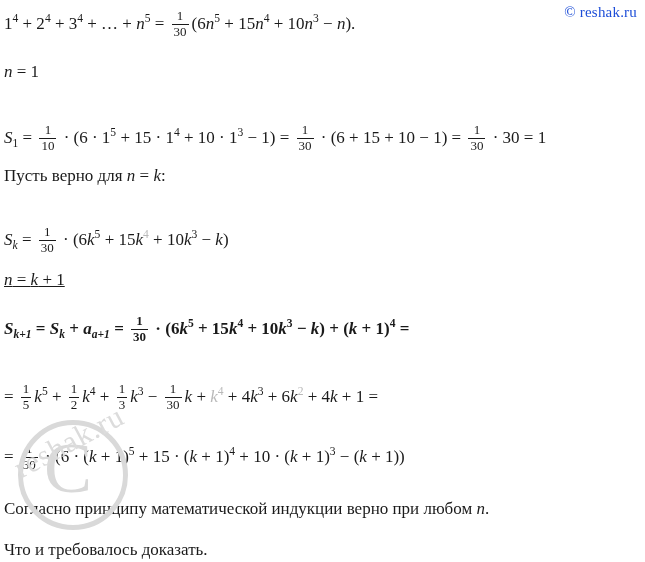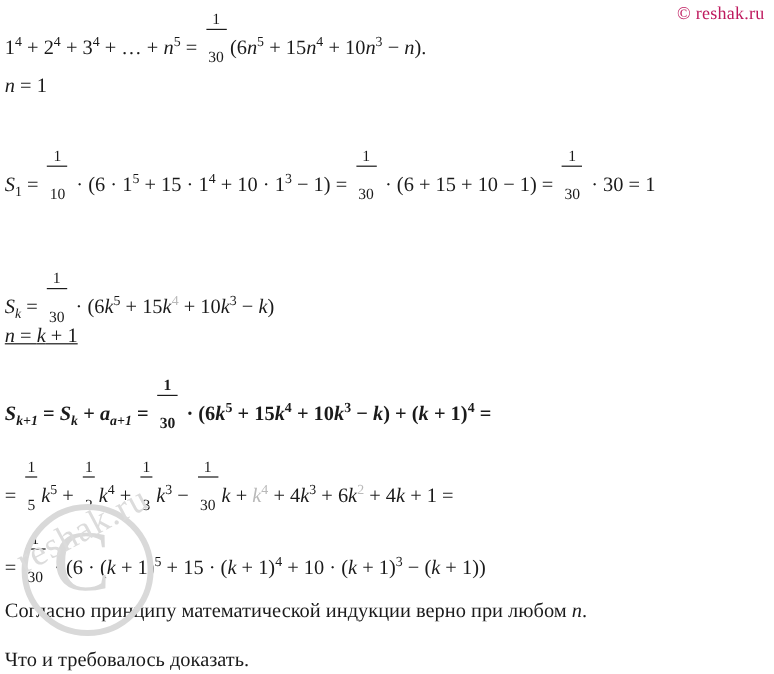--- a/index.html
+++ b/index.html
@@ -19,21 +19,21 @@
     position: relative;
     width: 645px;
     height: 562px;
   }
   .watermark-top {
     position: absolute;
     right: 8px;
     top: 4px;
     font-family: "Liberation Serif", serif;
     font-size: 15px;
-    color: #be185d;
+    color: #1d4ed8;
     letter-spacing: 0.2px;
   }
   .line {
     position: absolute;
     left: 4px;
     white-space: nowrap;
     font-size: 17px;
     line-height: 1;
   }
   .it { font-style: italic; }
@@ -66,21 +66,21 @@
     display: block;
     font-size: 13px;
     line-height: 1.12;
     padding: 0 2px;
   }
   .frac .den {
     display: block;
     font-size: 13px;
     line-height: 1.12;
     border-top: 1px solid #1a1a1a;
-    padding: 16px 2px;
+    padding: 0 2px;
   }
   .ru {
     font-family: "Liberation Serif", serif;
     font-size: 17px;
   }
   .faint { color: #b9b9b9; }
   
   .wm-big {
     position: absolute;
     left: 18px;
@@ -132,20 +132,23 @@
   </div>
 
   <div class="line" style="top: 63px;">
     <span class="it">n</span><span class="rm"> = 1</span>
   </div>
 
   <div class="line" style="top: 124px;">
     <span class="it">S</span><span class="sub-rm">1</span><span class="rm"> = </span><span class="frac"><span class="num">1</span><span class="den">10</span></span><span class="rm"> · (6 · 1<span class="sup">5</span> + 15 · 1<span class="sup">4</span> + 10 · 1<span class="sup">3</span> − 1) = </span><span class="frac"><span class="num">1</span><span class="den">30</span></span><span class="rm"> · (6 + 15 + 10 − 1) = </span><span class="frac"><span class="num">1</span><span class="den">30</span></span><span class="rm"> · 30 = 1</span>
   </div>
 
+  <div class="line ru" style="top: 167px;">
+    <span class="rm">Пусть верно для </span><span class="it">n</span><span class="rm"> = </span><span class="it">k</span><span class="rm">:</span>
+  </div>
 
   <div class="line" style="top: 226px;">
     <span class="it">S</span><span class="sub">k</span><span class="rm"> = </span><span class="frac"><span class="num">1</span><span class="den">30</span></span><span class="rm"> · (6</span><span class="it">k</span><span class="sup">5</span><span class="rm"> + 15</span><span class="it">k</span><span class="sup faint">4</span><span class="rm"> + 10</span><span class="it">k</span><span class="sup">3</span><span class="rm"> − </span><span class="it">k</span><span class="rm">)</span>
   </div>
 
   <div class="line" style="top: 271px; text-decoration: underline;">
     <span class="it">n</span><span class="rm"> = </span><span class="it">k</span><span class="rm"> + 1</span>
   </div>
 
   <div class="line" style="top: 315px; font-weight: bold;">

